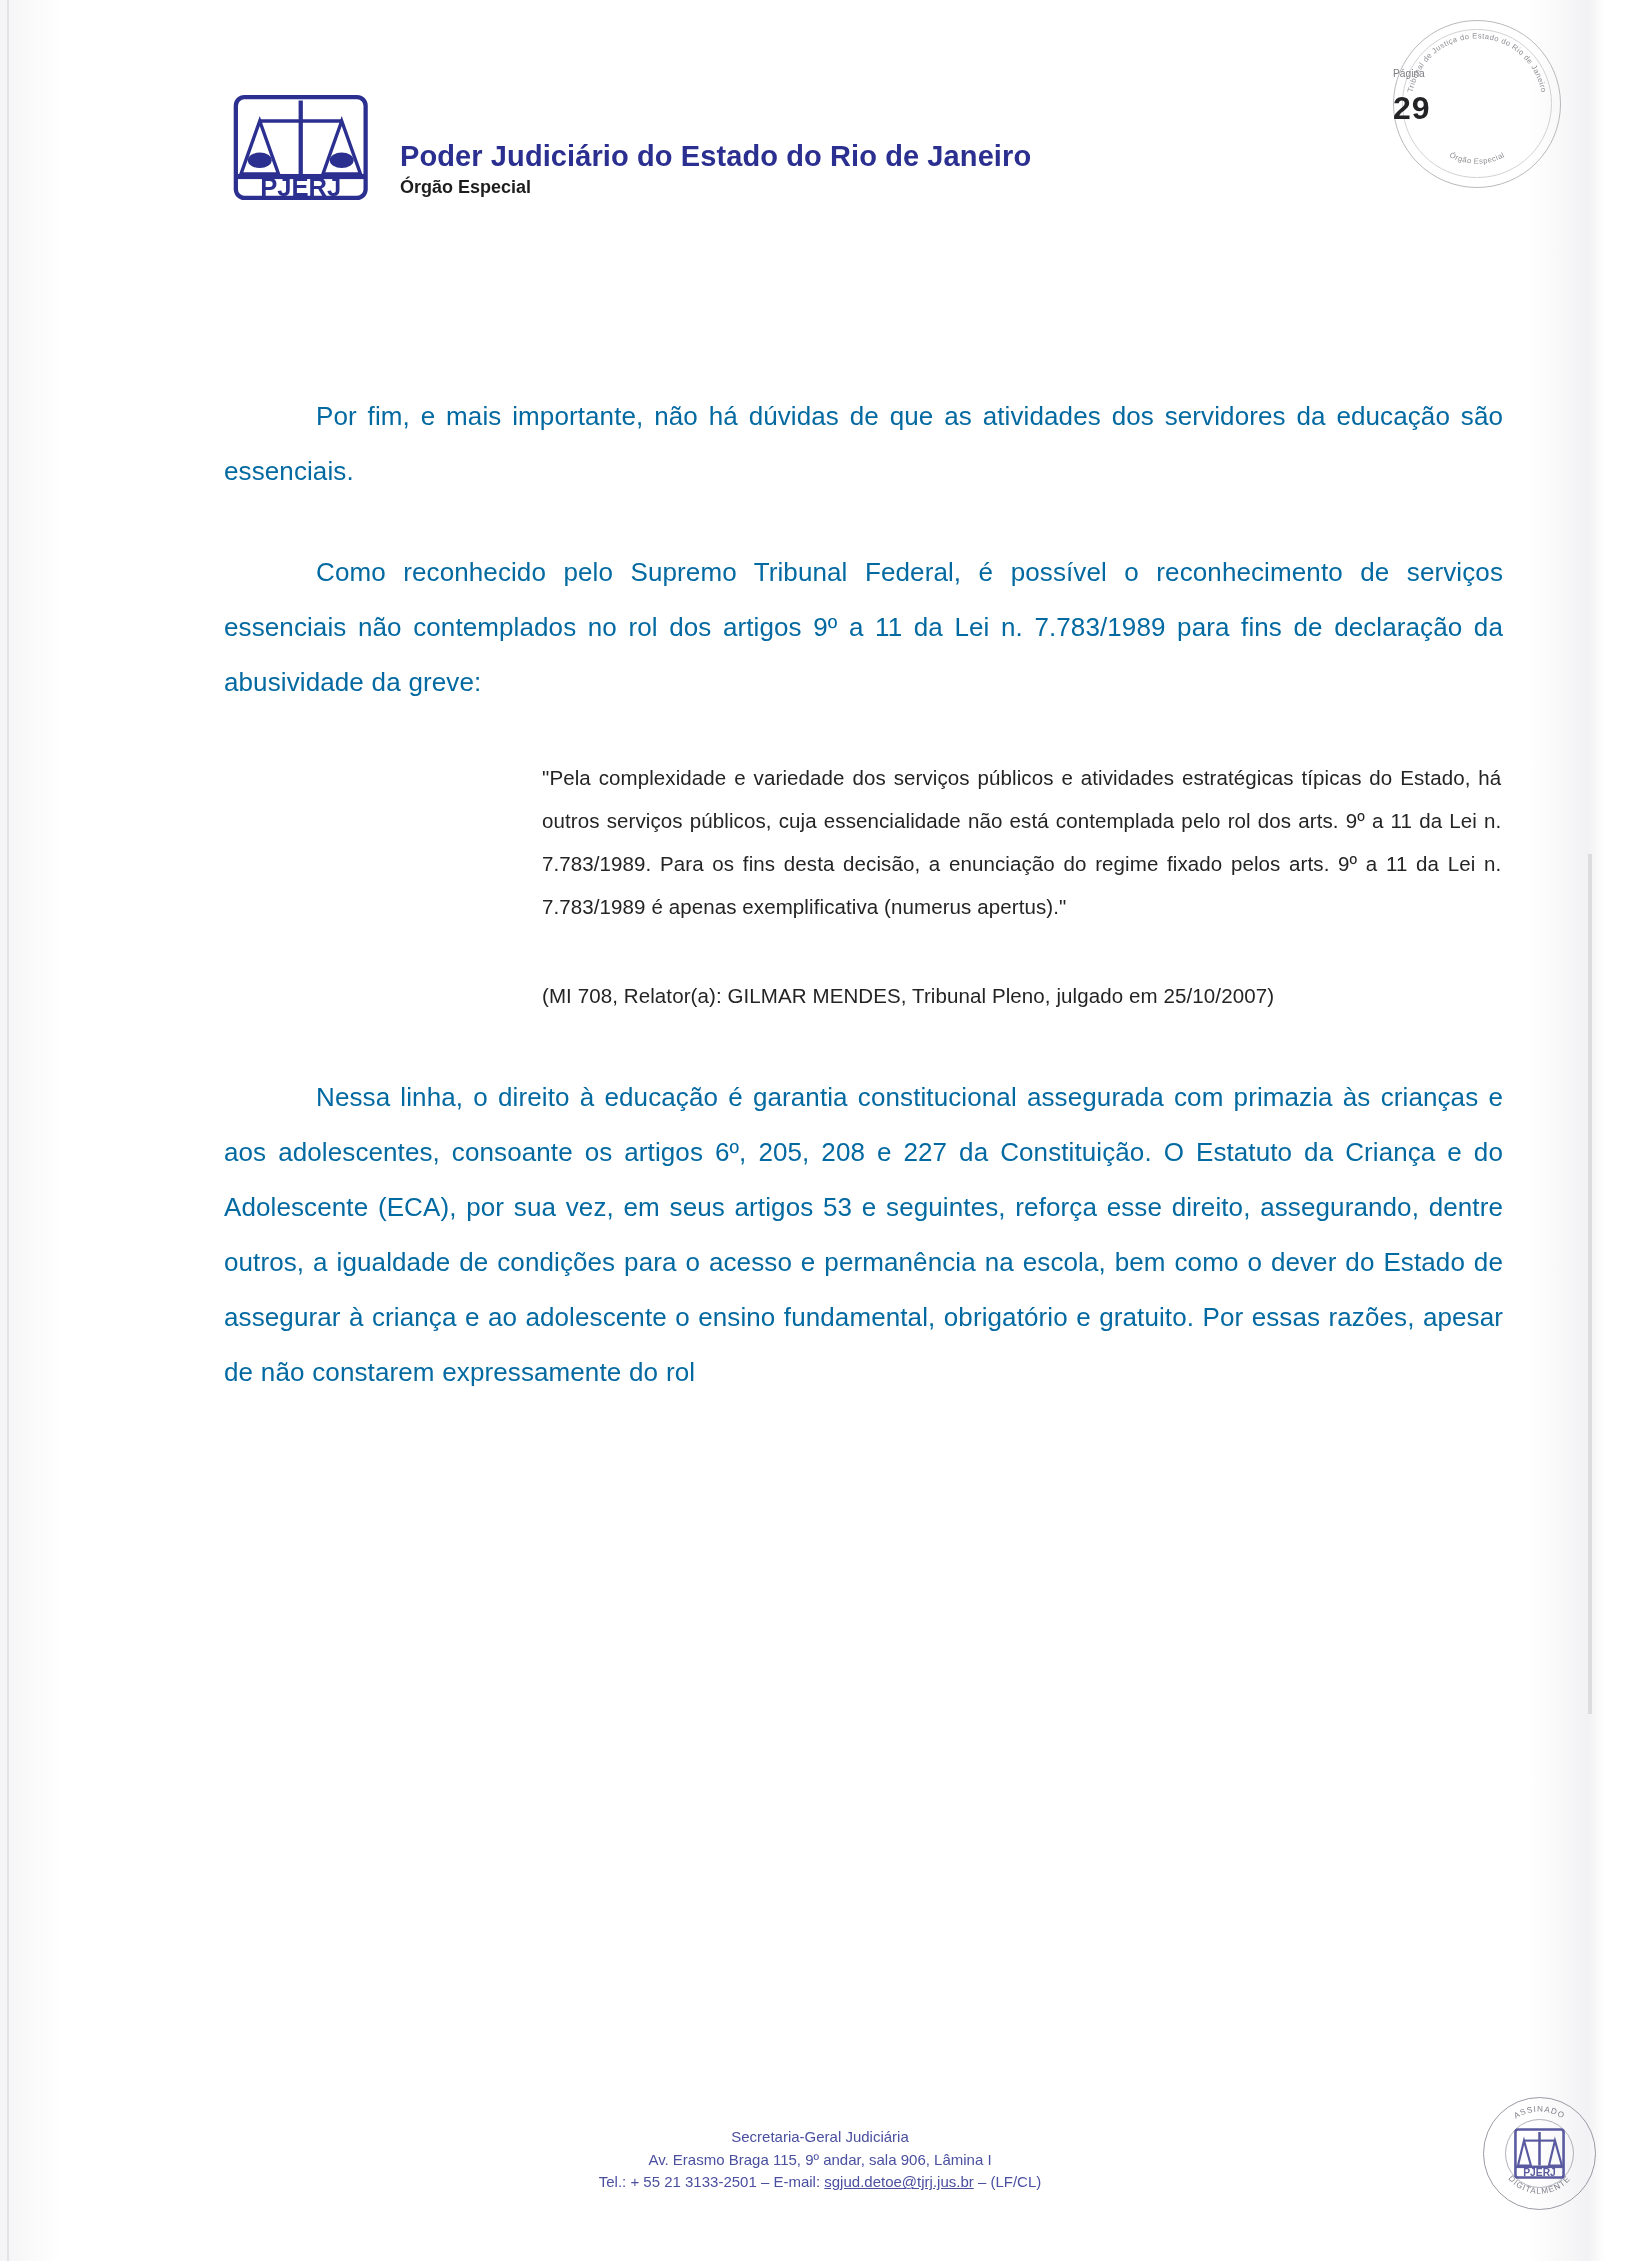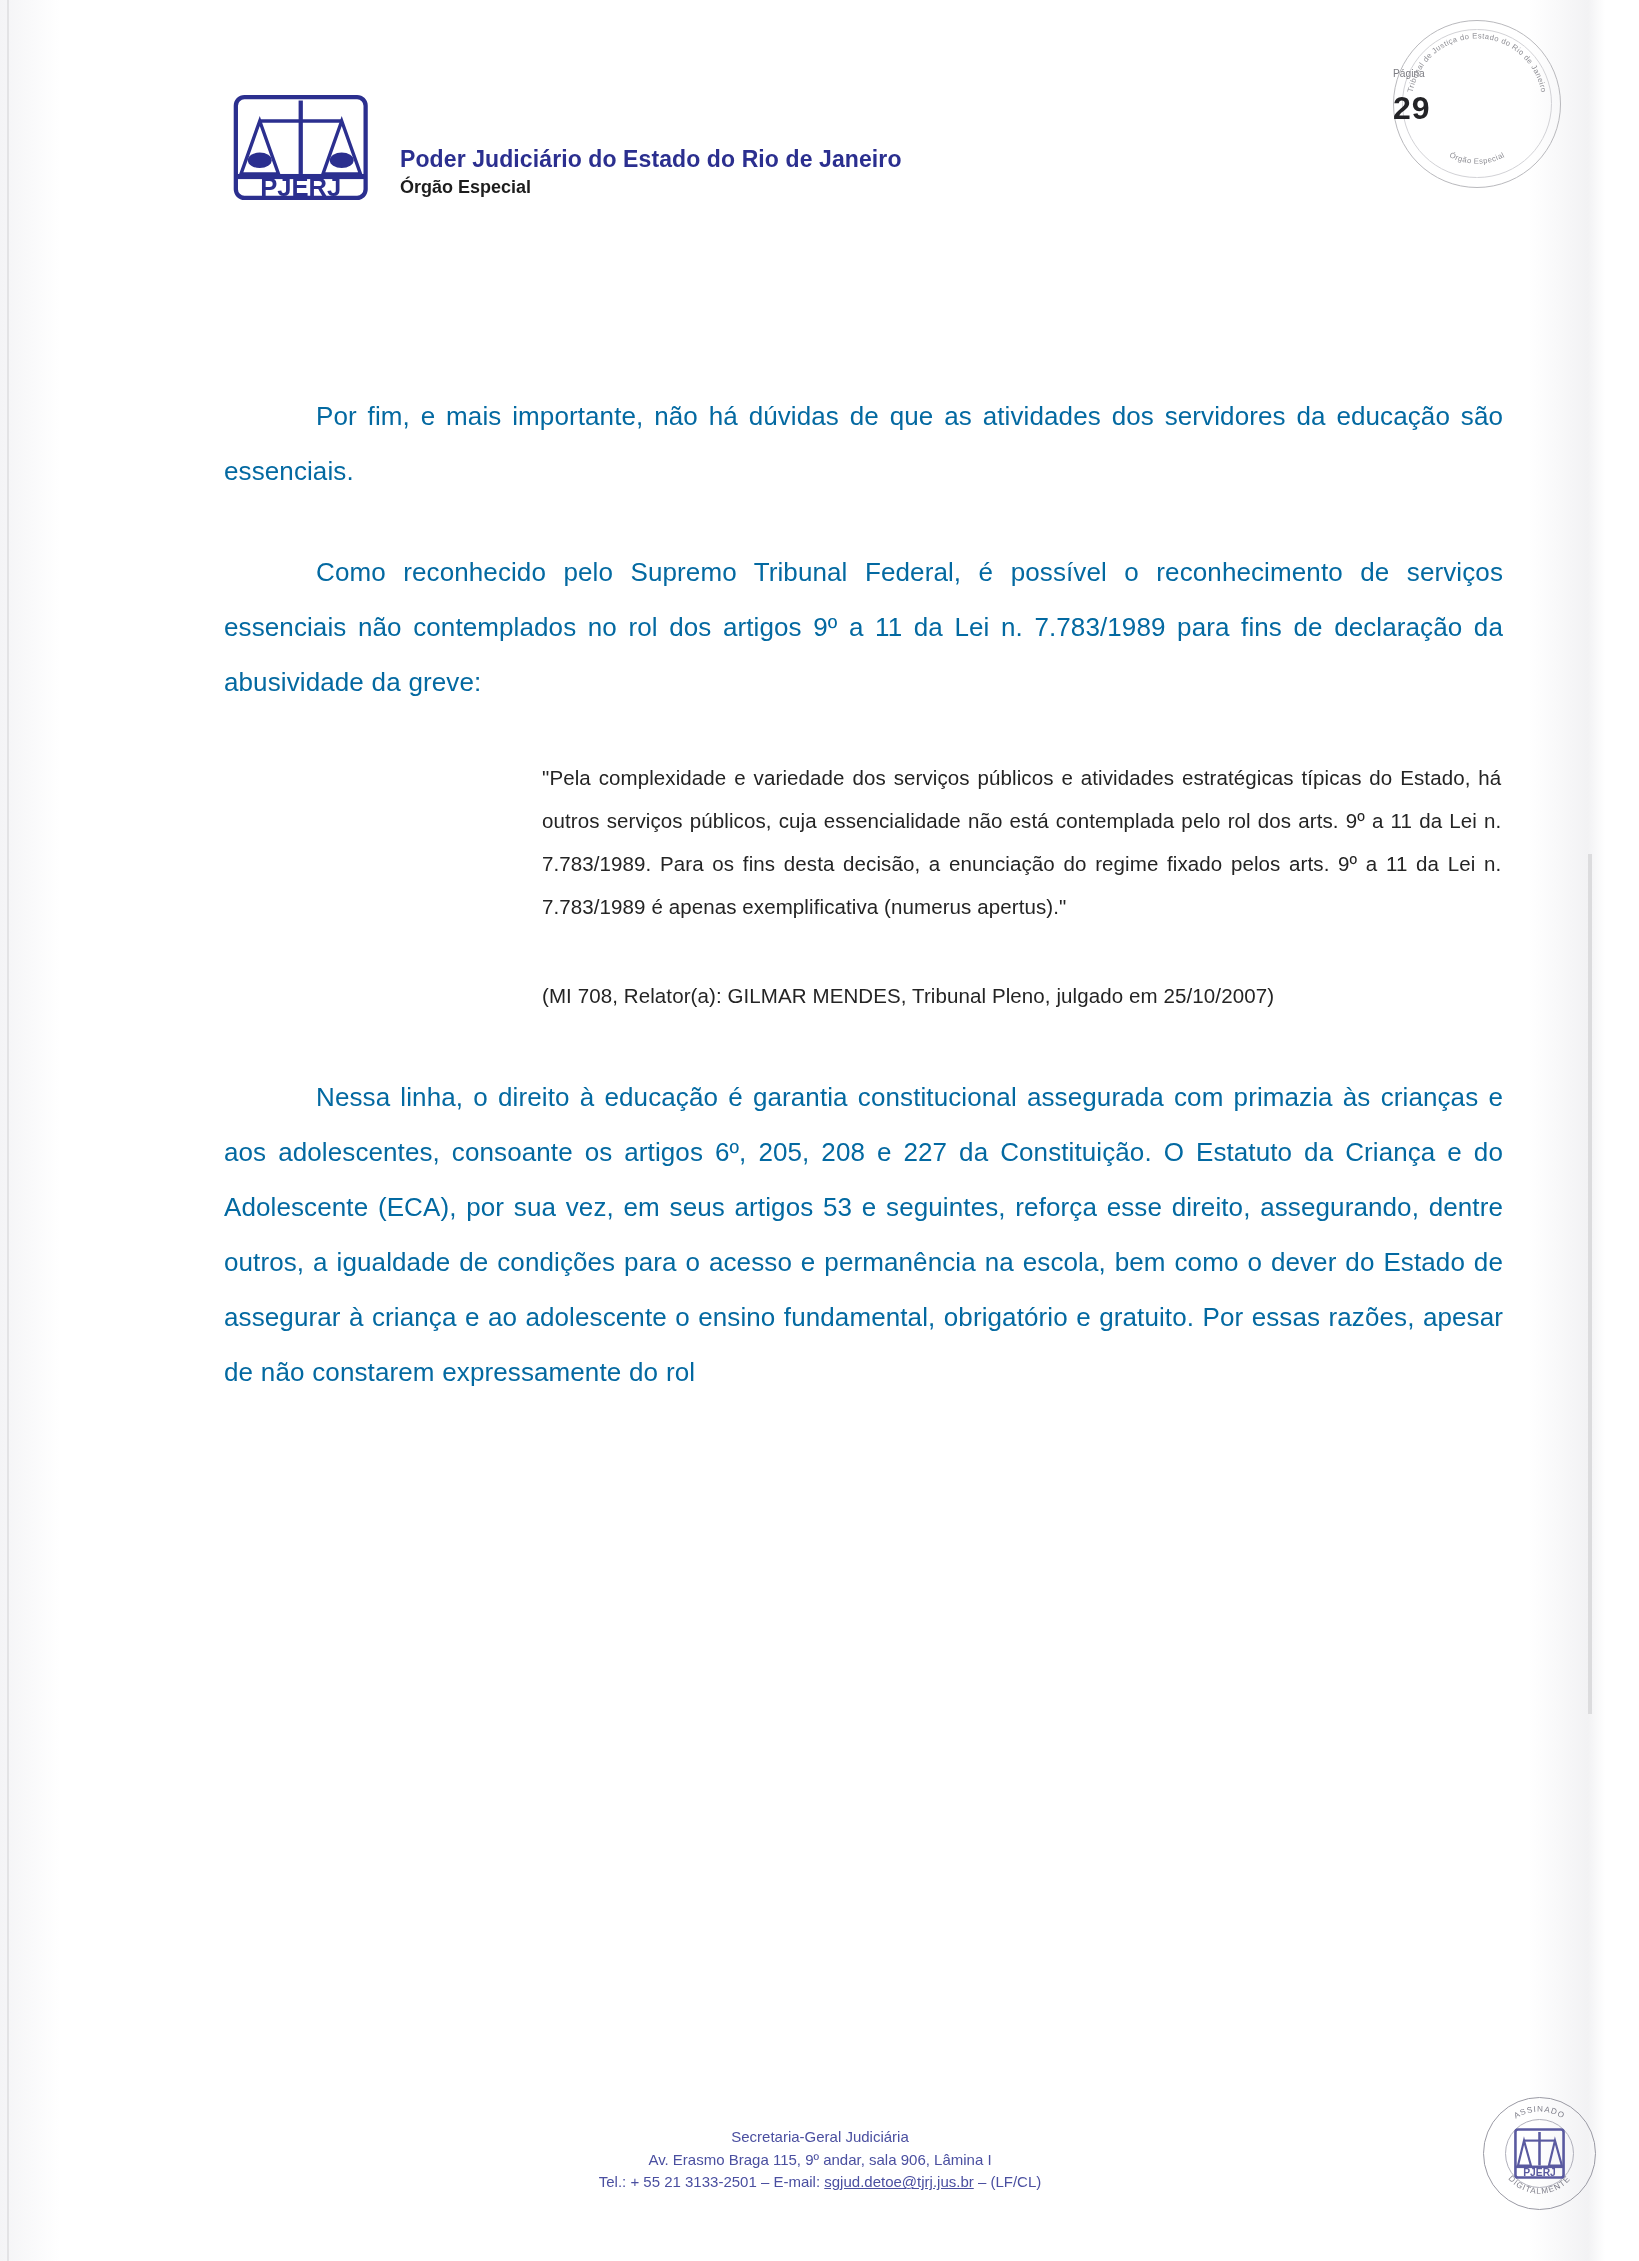--- a/index.html
+++ b/index.html
@@ -47,21 +47,21 @@
     align-items: flex-end;
     gap: 19px;
   }
   .pjerj-logo {
     width: 152px;
     height: 111px;
     flex: 0 0 auto;
   }
   .header-text { padding-bottom: 5.1px; }
   .org-title {
-    font-size: 23px;
+    font-size: 29px;
     font-weight: bold;
     color: #2b2f8f;
     letter-spacing: 0.1px;
     white-space: nowrap;
     line-height: 1.15;
   }
   .org-subtitle {
     font-size: 18px;
     font-weight: bold;
     color: #1d1d1d;

